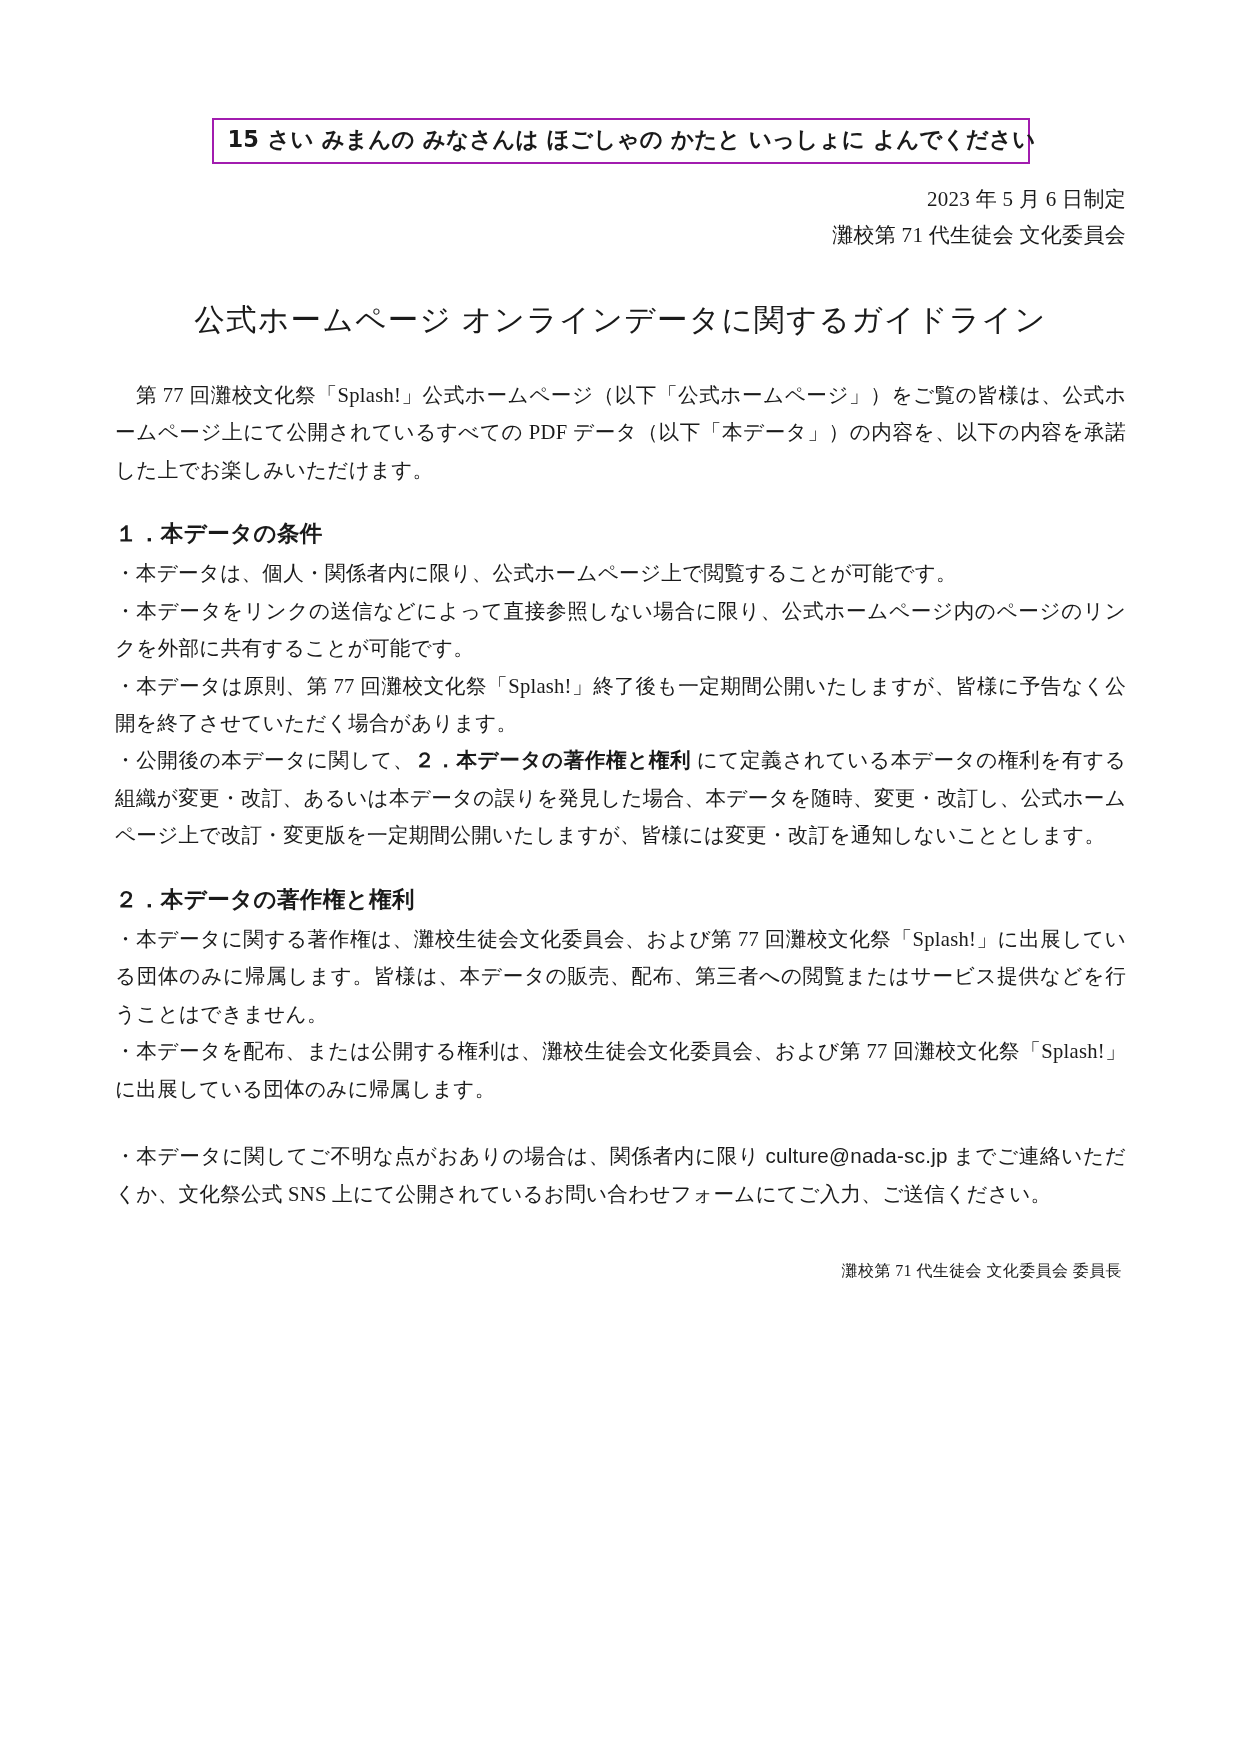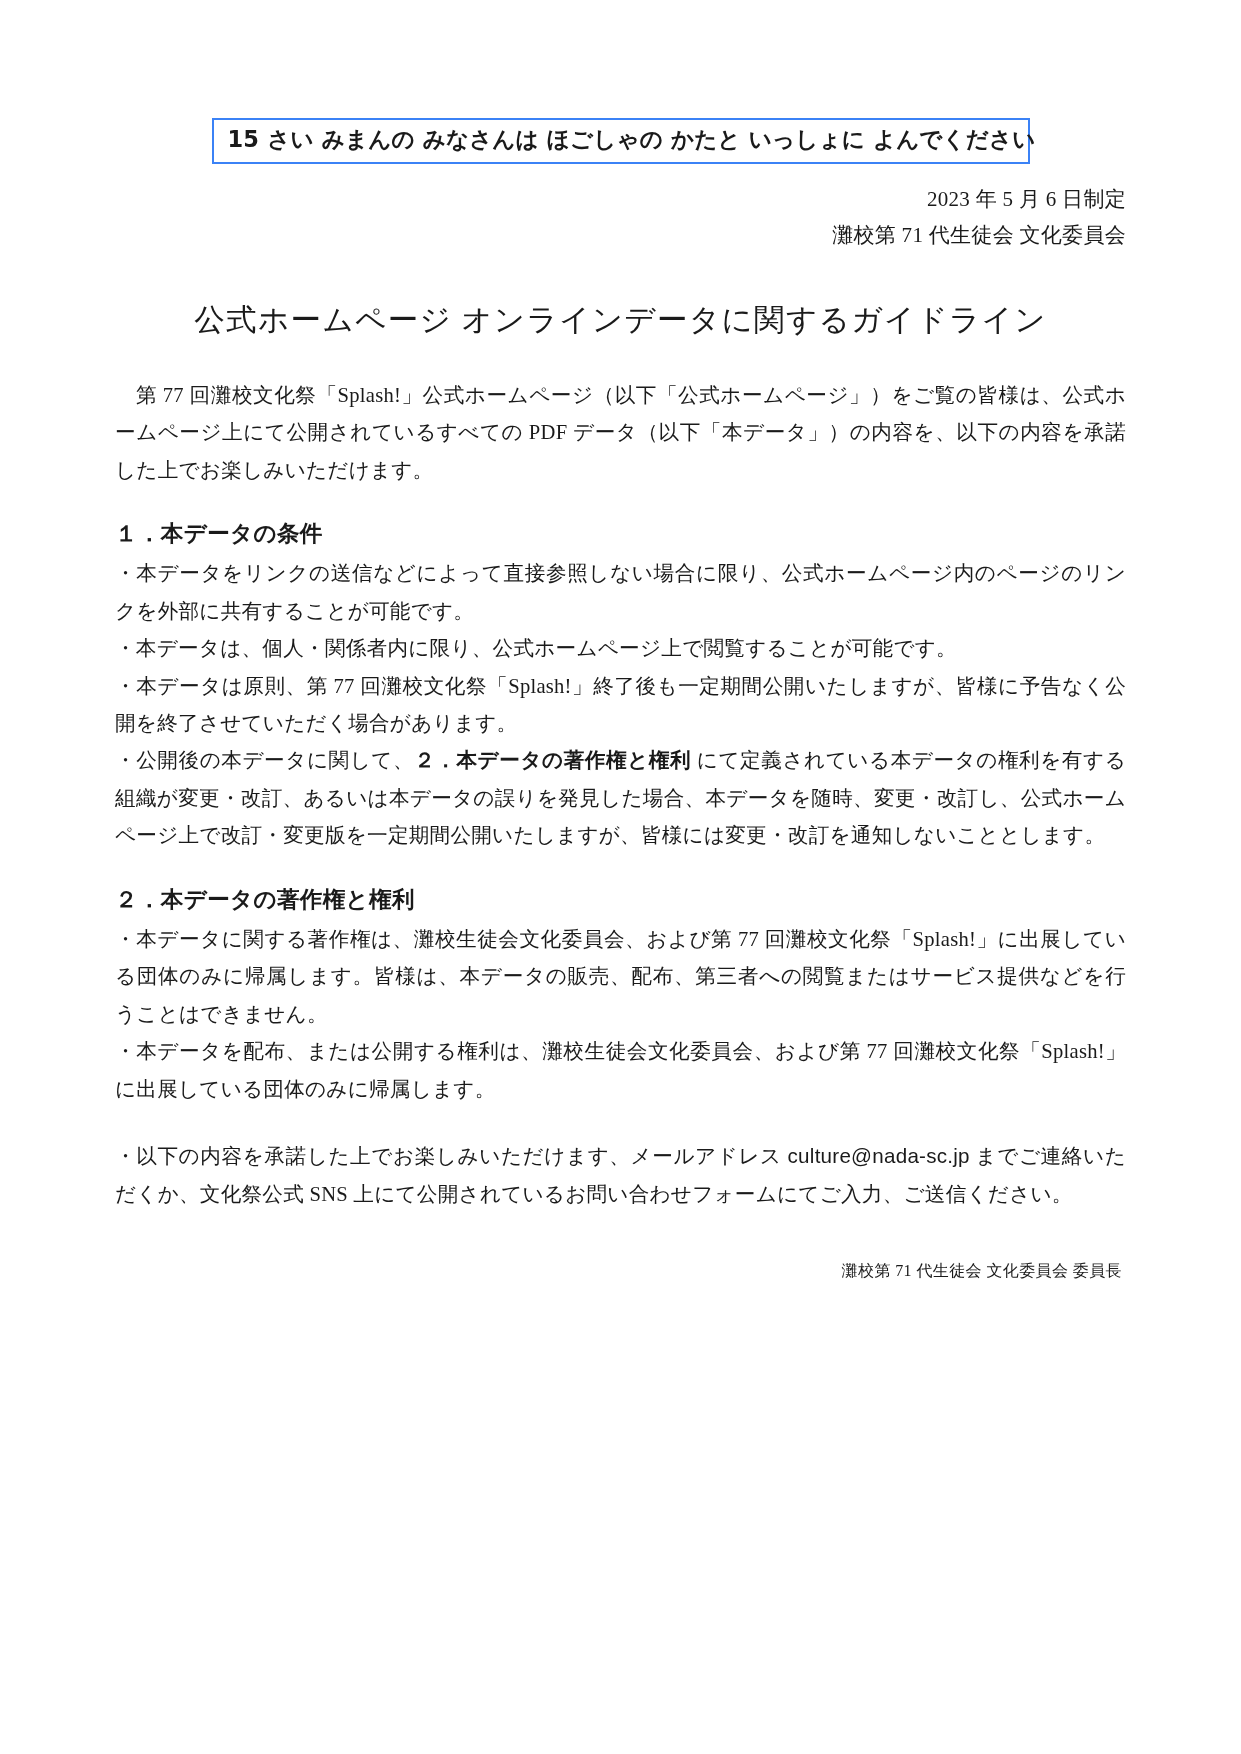--- a/index.html
+++ b/index.html
@@ -18,21 +18,21 @@
   .page {
     width: 1241px;
     height: 1754px;
     box-sizing: border-box;
     padding: 118px 115px 0 115px;
     position: relative;
   }
 
   
   .warning-banner {
-    border: 2px solid #3b82f6;
+    border: 2px solid #a21caf;
     padding: 7px 14px 9px 14px;
     margin: 0 auto;
     width: 818px;
     box-sizing: border-box;
     text-align: center;
     font-family: "DejaVu Sans", "Liberation Sans", sans-serif;
     font-weight: bold;
     font-size: 22.5px;
     letter-spacing: 0.2px;
     line-height: 1.15;
@@ -119,33 +119,33 @@
     <span class="meta-line">2023 年 5 月 6 日制定</span>
     <span class="meta-line">灘校第 71 代生徒会 文化委員会</span>
   </div>
 
   <div class="doc-title">公式ホームページ オンラインデータに関するガイドライン</div>
 
   <p class="intro">第 77 回灘校文化祭「Splash!」公式ホームページ（以下「公式ホームページ」）をご覧の皆様は、公式ホームページ上にて公開されているすべての PDF データ（以下「本データ」）の内容を、以下の内容を承諾した上でお楽しみいただけます。</p>
 
   <div class="section">
     <div class="section-heading">１．本データの条件</div>
+    <p class="bullet">・本データは、個人・関係者内に限り、公式ホームページ上で閲覧することが可能です。</p>
     <p class="bullet">・本データをリンクの送信などによって直接参照しない場合に限り、公式ホームページ内のページのリンクを外部に共有することが可能です。</p>
-    <p class="bullet">・本データは、個人・関係者内に限り、公式ホームページ上で閲覧することが可能です。</p>
     <p class="bullet">・本データは原則、第 77 回灘校文化祭「Splash!」終了後も一定期間公開いたしますが、皆様に予告なく公開を終了させていただく場合があります。</p>
     <p class="bullet"><span>・公開後の本データに関して、</span><span class="inline-bold">２．本データの著作権と権利</span><span> にて定義されている本データの権利を有する組織が変更・改訂、あるいは本データの誤りを発見した場合、本データを随時、変更・改訂し、公式ホームページ上で改訂・変更版を一定期間公開いたしますが、皆様には変更・改訂を通知しないこととします。</span></p>
   </div>
 
   <div class="section">
     <div class="section-heading">２．本データの著作権と権利</div>
     <p class="bullet">・本データに関する著作権は、灘校生徒会文化委員会、および第 77 回灘校文化祭「Splash!」に出展している団体のみに帰属します。皆様は、本データの販売、配布、第三者への閲覧またはサービス提供などを行うことはできません。</p>
     <p class="bullet">・本データを配布、または公開する権利は、灘校生徒会文化委員会、および第 77 回灘校文化祭「Splash!」に出展している団体のみに帰属します。</p>
   </div>
 
   <div class="section">
-    <p class="bullet"><span>・以下の内容を承諾した上でお楽しみいただけます、メールアドレス </span><span class="latin">culture@nada-sc.jp</span><span> までご連絡いただくか、文化祭公式 SNS 上にて公開されているお問い合わせフォームにてご入力、ご送信ください。</span></p>
+    <p class="bullet"><span>・本データに関してご不明な点がおありの場合は、関係者内に限り </span><span class="latin">culture@nada-sc.jp</span><span> までご連絡いただくか、文化祭公式 SNS 上にて公開されているお問い合わせフォームにてご入力、ご送信ください。</span></p>
   </div>
 
   <div class="signature-block">
     <span class="signature-line">灘校第 71 代生徒会 文化委員会 委員長</span>
   </div>
 
 </div>
 
 </body></html>

